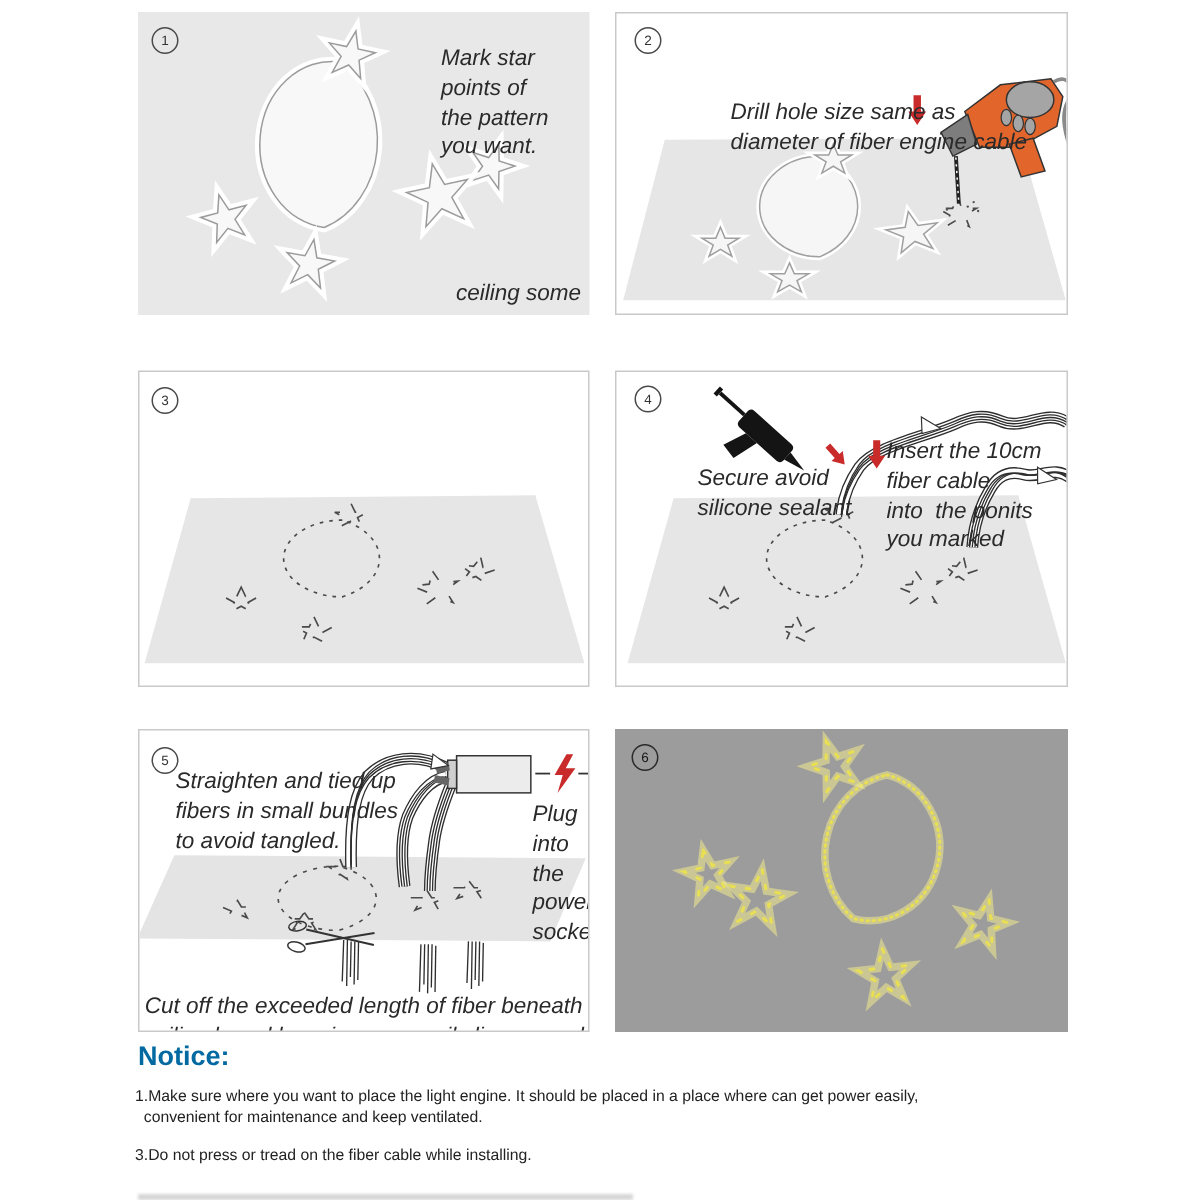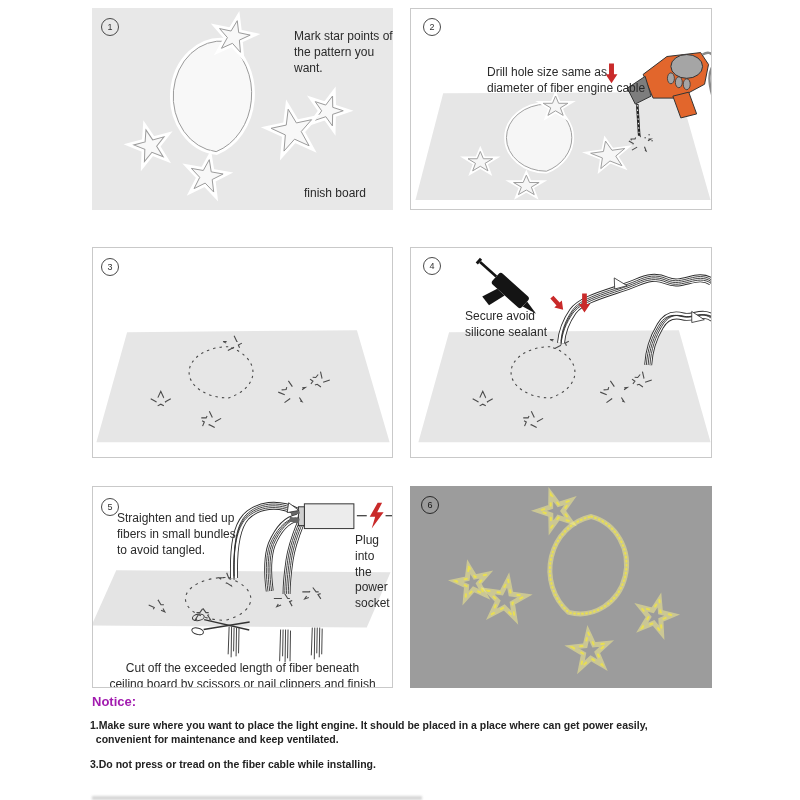--- a/index.html
+++ b/index.html
@@ -10,43 +10,43 @@
   .bordered{background:#fff;border:1px solid #c9c9c9;}
   #p1{left:92px;top:8px;width:301px;height:202px;background:#e8e8e8;}
   #p2{left:410px;top:8px;width:302px;height:202px;}
   #p3{left:92px;top:247px;width:301px;height:211px;}
   #p4{left:410px;top:247px;width:302px;height:211px;}
   #p5{left:92px;top:486px;width:301px;height:202px;}
   #p6{left:410px;top:486px;width:302px;height:202px;background:#9c9c9c;}
   .badge{position:absolute;width:16px;height:16px;border:1.2px solid #4a4a4a;border-radius:50%;
          display:flex;align-items:center;justify-content:center;font-size:9px;color:#333;z-index:3;background:transparent;}
   .badge.dark{border-color:#2a2a2a;color:#161616;}
-  .lbl{position:absolute;font-size:12px;line-height:1.32;white-space:pre-wrap;z-index:2;color:#2a2a2a;}
+  .lbl{position:absolute;font-size:15px;line-height:1.32;white-space:pre-wrap;z-index:2;color:#2a2a2a;font-style:italic;}
   .center{text-align:center;}
   
   .halo{stroke:#ffffff;stroke-width:6.5;fill:#fbfbfb;}
   .ink{stroke:#9b9b9b;stroke-width:1;fill:#f8f8f8;}
   .halo2{stroke:#ffffff;stroke-width:4.5;fill:#fbfbfb;}
   .ink2{stroke:#a0a0a0;stroke-width:1;fill:#f6f6f6;}
   .dot{fill:none;stroke:#4a4a4a;stroke-width:1.1;}
   .board{fill:#e6e6e6;}
   .board5{fill:#e4e4e4;}
   .cableO{fill:none;stroke:#2e2e2e;stroke-width:8;}
   .cableW{fill:none;stroke:#ffffff;stroke-width:6.2;}
   .strand{fill:none;stroke:#2e2e2e;stroke-width:0.9;}
   .fiber{stroke:#2e2e2e;stroke-width:0.9;}
   .red{fill:#c92a2a;}
   .blk{fill:#141414;}
   .tri{fill:#ffffff;stroke:#333;stroke-width:0.8;}
   .glow6{fill:none;stroke:#f2eb8e;stroke-opacity:.55;stroke-width:5;}
   .dot6{fill:none;stroke:#e9df52;stroke-width:2;stroke-linecap:round;}
   .outline-thin{stroke:#333;stroke-width:1;fill:none;}
   .notice{position:absolute;left:90px;top:694px;width:628px;}
-  .notice h2{font-size:13px;margin:0 0 9px 2px;color:#a21caf;}
-  .notice .item{font-size:10.5px;line-height:1.34;margin:0 0 11px 0;white-space:pre-wrap;color:#222;font-weight:bold;}
+  .notice h2{font-size:18px;margin:0 0 9px 2px;color:#0369a1;}
+  .notice .item{font-size:10.5px;line-height:1.34;margin:0 0 11px 0;white-space:pre-wrap;color:#222;}
   .remnant{position:absolute;left:92px;top:796px;width:330px;height:4px;background:rgba(70,70,70,.22);filter:blur(1px);}
 </style>
 </head>
 <body>
 
 
 
 <svg width="0" height="0" aria-hidden="true">
   <defs>
     <path id="star" vector-effect="non-scaling-stroke" d="M50 4 L61.5 37.5 L96 37.5 L68 58.5 L78.5 93 L50 72 L21.5 93 L32 58.5 L4 37.5 L38.5 37.5 Z"></path>
@@ -81,21 +81,21 @@
         <use href="#star" class="halo"></use>
           <use href="#star" class="ink"></use>
       </g>
       <g transform="translate(97,150) scale(0.35) rotate(10 50 50)">
         <use href="#star" class="halo"></use>
           <use href="#star" class="ink"></use>
       </g>
     </svg>
     <div class="lbl" style="left:202px;top:21px">Mark star points of
 the pattern you want.</div>
-    <div class="lbl" style="left:212px;top:178px">finish board</div>
+    <div class="lbl" style="left:212px;top:178px">ceiling some</div>
   </section>
 
   <section class="panel bordered" id="p2">
     <div class="badge" style="left:12px;top:9px">2</div>
     <svg class="art" viewBox="0 0 302 202">
       <polygon class="board" points="32,85 271,84 302,193 4,193"></polygon>
       <g transform="translate(83,94) scale(0.86,0.72)">
         <use href="#moon" class="halo2"></use>
           <use href="#moon" class="ink2"></use>
       </g>
@@ -186,20 +186,22 @@
         <rect x="-25" y="3.4" width="3" height="6.4" class="blk"></rect>
         <rect x="0" y="0" width="40" height="15" rx="3" class="blk"></rect>
         <polygon points="40,4.5 55,7.5 40,11" class="blk"></polygon>
         <polygon points="9,15 19,15 14,33 3,31" class="blk"></polygon>
       </g>
       <use href="#arrD" class="red" transform="translate(138,53) rotate(-42) scale(0.85)"></use>
       <use href="#arrD" class="red" transform="translate(169,46) scale(0.95)"></use>
     </svg>
     <div class="lbl" style="left:54px;top:61px">Secure avoid
 silicone sealant</div>
+    <div class="lbl" style="left:180px;top:43px">Insert the 10cm fiber cable
+into  the ponits you marked</div>
   </section>
 
   <section class="panel bordered" id="p5">
     <div class="badge" style="left:8px;top:11px">5</div>
     <svg class="art" viewBox="0 0 301 202">
       <defs>
         <path id="p5a" d="M206,25 C186,15 166,18 154,30 C145,40 141,58 142,92"></path>
         <path id="p5b" d="M206,31 C195,33 186,44 180,58 C175,72 176,90 178,105"></path>
         <path id="p5c" d="M209,37 C205,47 200,60 198,74 C196,88 195,99 195,108"></path>
       </defs>

